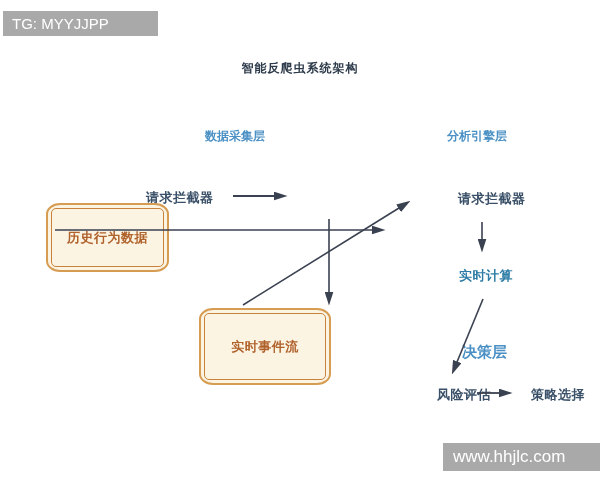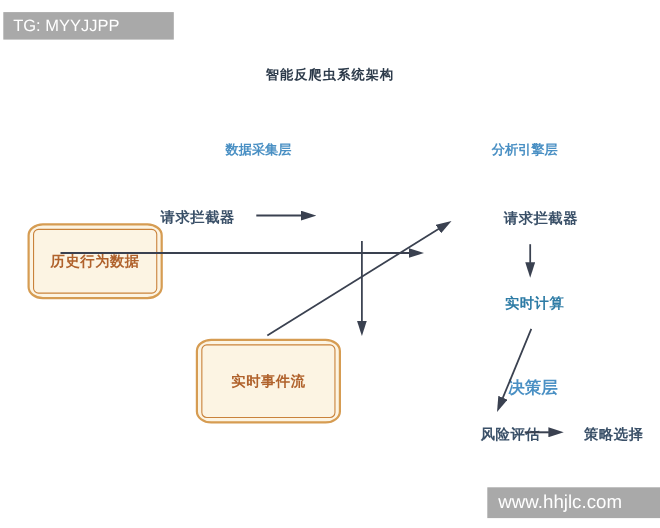--- a/index.html
+++ b/index.html
@@ -41,21 +41,21 @@
     position:absolute;left:3px;right:3px;top:3px;bottom:3px;
     border:1.5px solid #c9823b;border-radius:5px;
     display:flex;align-items:center;justify-content:center;
   }
   .databox .boxlabel{
     font-size:13px;font-weight:bold;color:#b0622c;letter-spacing:0.5px;white-space:nowrap;
   }
   .box-history{left:25px;top:203px;width:123px;height:69px;}
   .box-events{left:178px;top:308px;width:132px;height:77px;}
   svg.edges{position:absolute;left:0;top:0;z-index:5;pointer-events:none;}
-  .under{z-index:1;}
+  .under{z-index:1;margin-left:21px;}
   .over{z-index:3;}
 </style>
 </head>
 <body>
 
 <div class="canvas">
 
   <div class="banner tg">TG: MYYJJPP</div>
 
   <div class="title">智能反爬虫系统架构</div>

